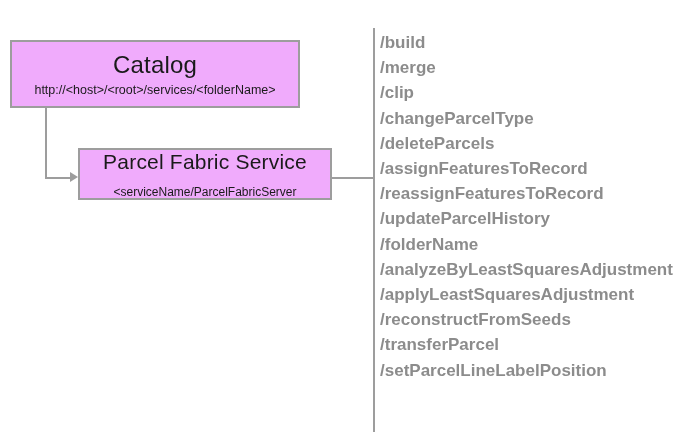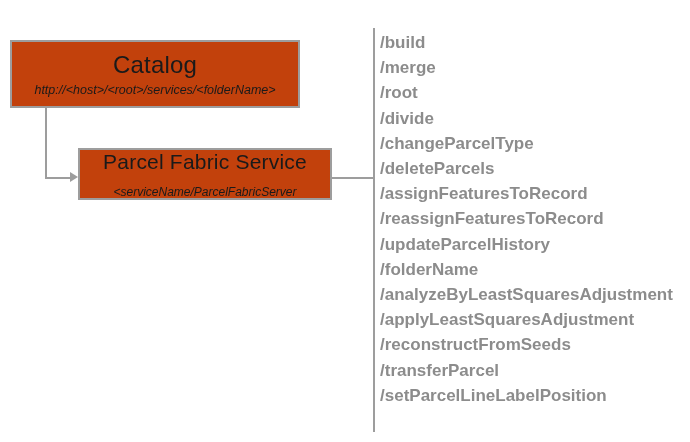--- a/index.html
+++ b/index.html
@@ -16,21 +16,21 @@
   #diagram {
     position: relative;
     width: 690px;
     height: 442px;
   }
 
   
   .node-box {
     position: absolute;
     box-sizing: border-box;
-    background: #c2410c;
+    background: #f0abfc;
     border: 2px solid #9d9d9d;
     display: flex;
     flex-direction: column;
     align-items: center;
     justify-content: center;
     color: #1a1a1a;
   }
   #catalog-node {
     left: 10px;
     top: 40px;
@@ -52,21 +52,20 @@
   }
   #service-node .node-title {
     font-size: 21px;
     line-height: 25px;
   }
   .node-subtitle {
     font-size: 12.5px;
     line-height: 16px;
     margin-top: 3px;
     white-space: nowrap;
-    font-style: italic;
   }
   #service-node .node-subtitle {
     font-size: 12px;
     margin-top: 10px;
   }
 
   
   .connector {
     position: absolute;
     background: #9d9d9d;
@@ -149,22 +148,21 @@
     <div class="node-subtitle">&lt;serviceName/ParcelFabricServer</div>
   </div>
 
   <div class="connector" id="connector-service-to-list"></div>
 
   <div id="operations-rail"></div>
 
   <ul id="operations-list">
     <li>/build</li>
     <li>/merge</li>
-    <li>/root</li>
-    <li>/divide</li>
+    <li>/clip</li>
     <li>/changeParcelType</li>
     <li>/deleteParcels</li>
     <li>/assignFeaturesToRecord</li>
     <li>/reassignFeaturesToRecord</li>
     <li>/updateParcelHistory</li>
     <li>/folderName</li>
     <li>/analyzeByLeastSquaresAdjustment</li>
     <li>/applyLeastSquaresAdjustment</li>
     <li>/reconstructFromSeeds</li>
     <li>/transferParcel</li>

